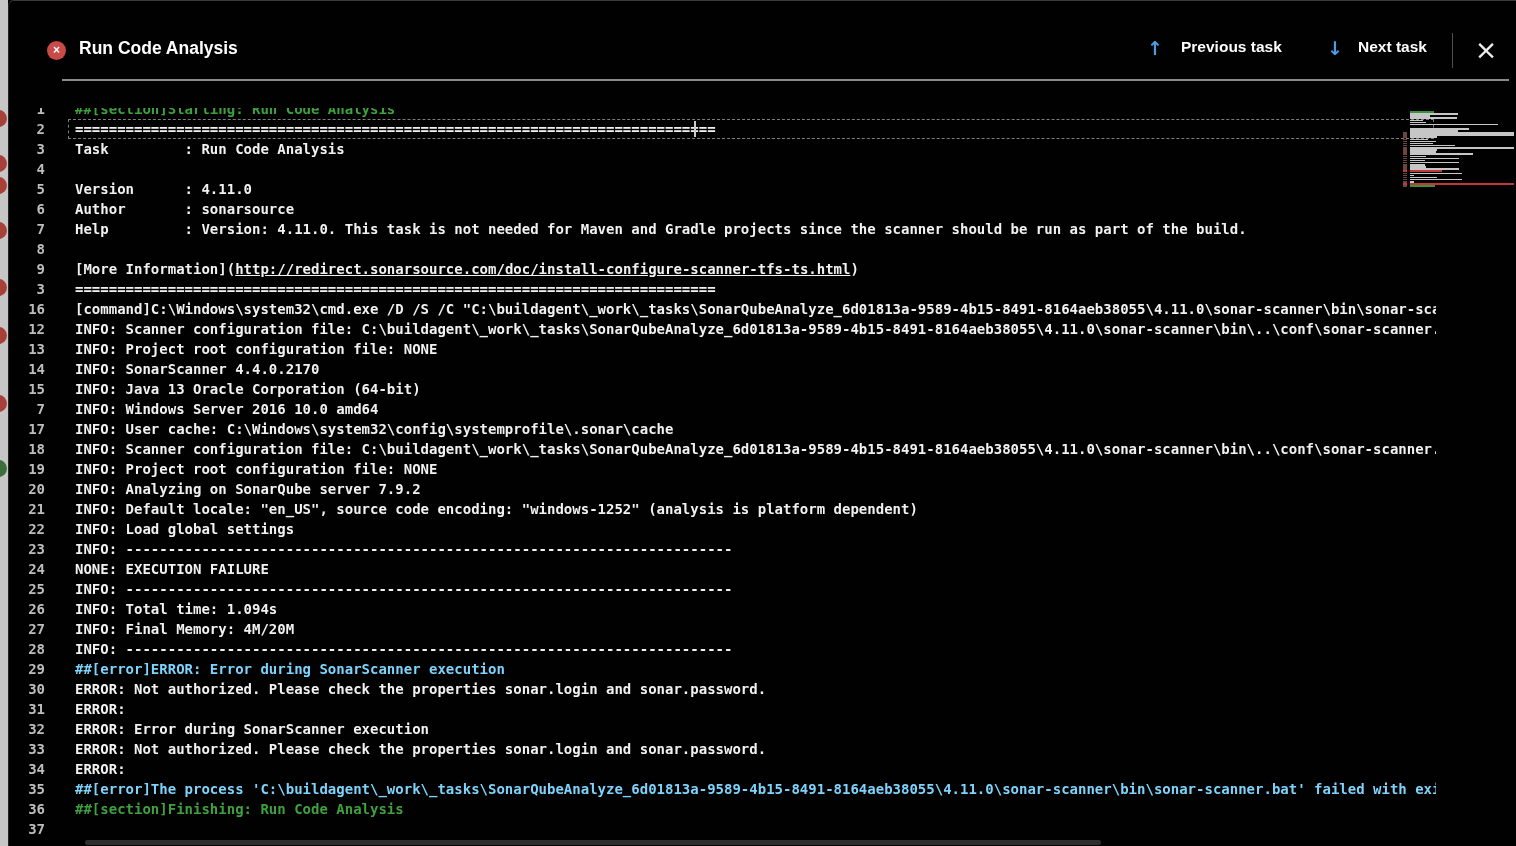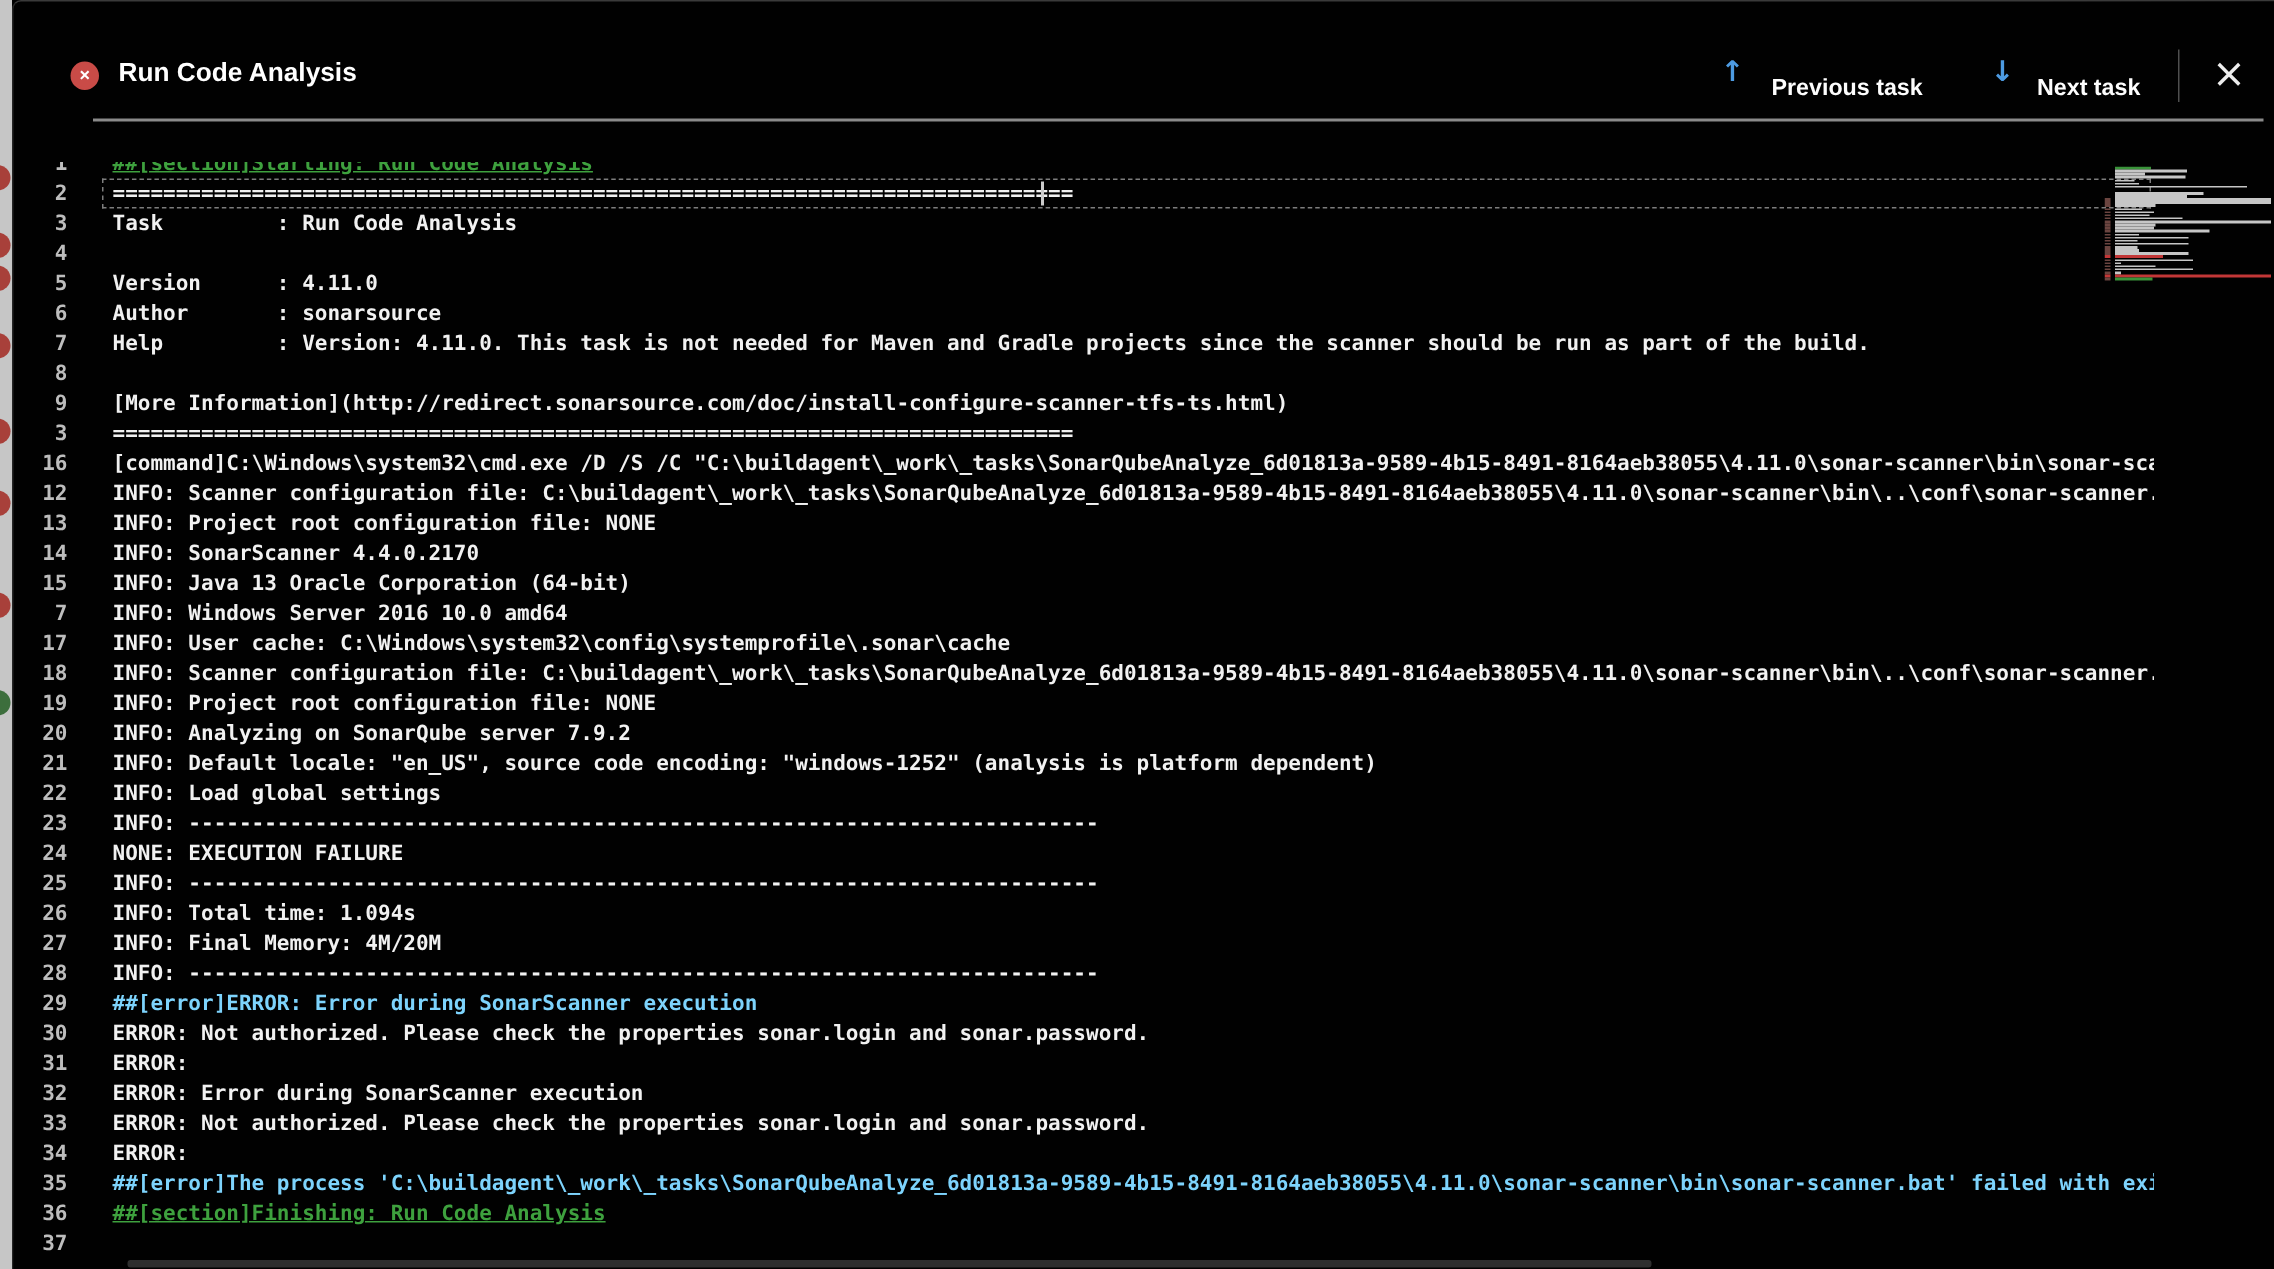--- a/index.html
+++ b/index.html
@@ -15,36 +15,36 @@
 
   
   .panel{left:8px;top:0;right:0;bottom:0;background:#010101;
          border-top:1px solid #3a3a3a;border-left:1px solid #262626;border-top-left-radius:6px;}
 
   
   .status-icon{left:47px;top:41px;width:19px;height:19px;border-radius:50%;
                color:#fff;font-weight:bold;font-size:12px;line-height:19px;text-align:center;}
   .title{left:79px;top:38px;font-size:17.5px;font-weight:700;color:#ffffff;}
   .nav-arrow{top:37px;font-size:19px;font-weight:700;font-family:"DejaVu Sans",sans-serif;}
-  .nav-label{top:50px;font-size:15.5px;font-weight:700;color:#fdfdfd;cursor:pointer;}
+  .nav-label{top:38px;font-size:15.5px;font-weight:700;color:#fdfdfd;cursor:pointer;}
   .vdivider{left:1452px;top:33px;width:1px;height:35px;background:#4f4f4f;}
   .close-btn{left:1468px;top:31px;width:36px;height:38px;color:#ededed;font-size:27px;
              line-height:38px;text-align:center;font-family:"DejaVu Sans",sans-serif;cursor:pointer;}
   .hdivider{left:62px;top:79px;width:1447px;height:2px;background:#8a8a8a;}
 
   
   .log-viewport{left:8px;top:108px;width:1428px;height:738px;overflow:hidden;}
   .log-content{margin-top:-9px;font-family:"DejaVu Sans Mono",monospace;
                font-weight:700;font-size:14px;line-height:20px;}
   .row{height:20px;display:flex;position:relative;}
   .ln{width:37px;text-align:right;color:#bdbdbd;flex:none;}
   .tx{padding-left:30px;white-space:pre;color:#f1f1f1;}
   .t-error .tx{color:#7dd3fc;}
-  .t-section .tx{color:#3ea13e;text-decoration:underline;}
-  .u{}
+  .t-section .tx{color:#3ea13e;}
+  .u{text-decoration:underline;}
   .focused::after{content:"";position:absolute;left:60px;right:2px;top:0;bottom:0;
                   border:1px dashed #7d7d7d;pointer-events:none;}
   .cursor{position:absolute;top:2px;width:2px;height:16px;background:#cccccc;}
 
   
   .minimap{left:1403px;top:111px;width:113px;height:84px;overflow:hidden;cursor:pointer;}
   .minimap div{position:absolute;}
 
   
   .hscroll{left:85px;top:840px;width:1016px;height:5px;background:#2e2e2e;border-radius:2px;cursor:pointer;}

